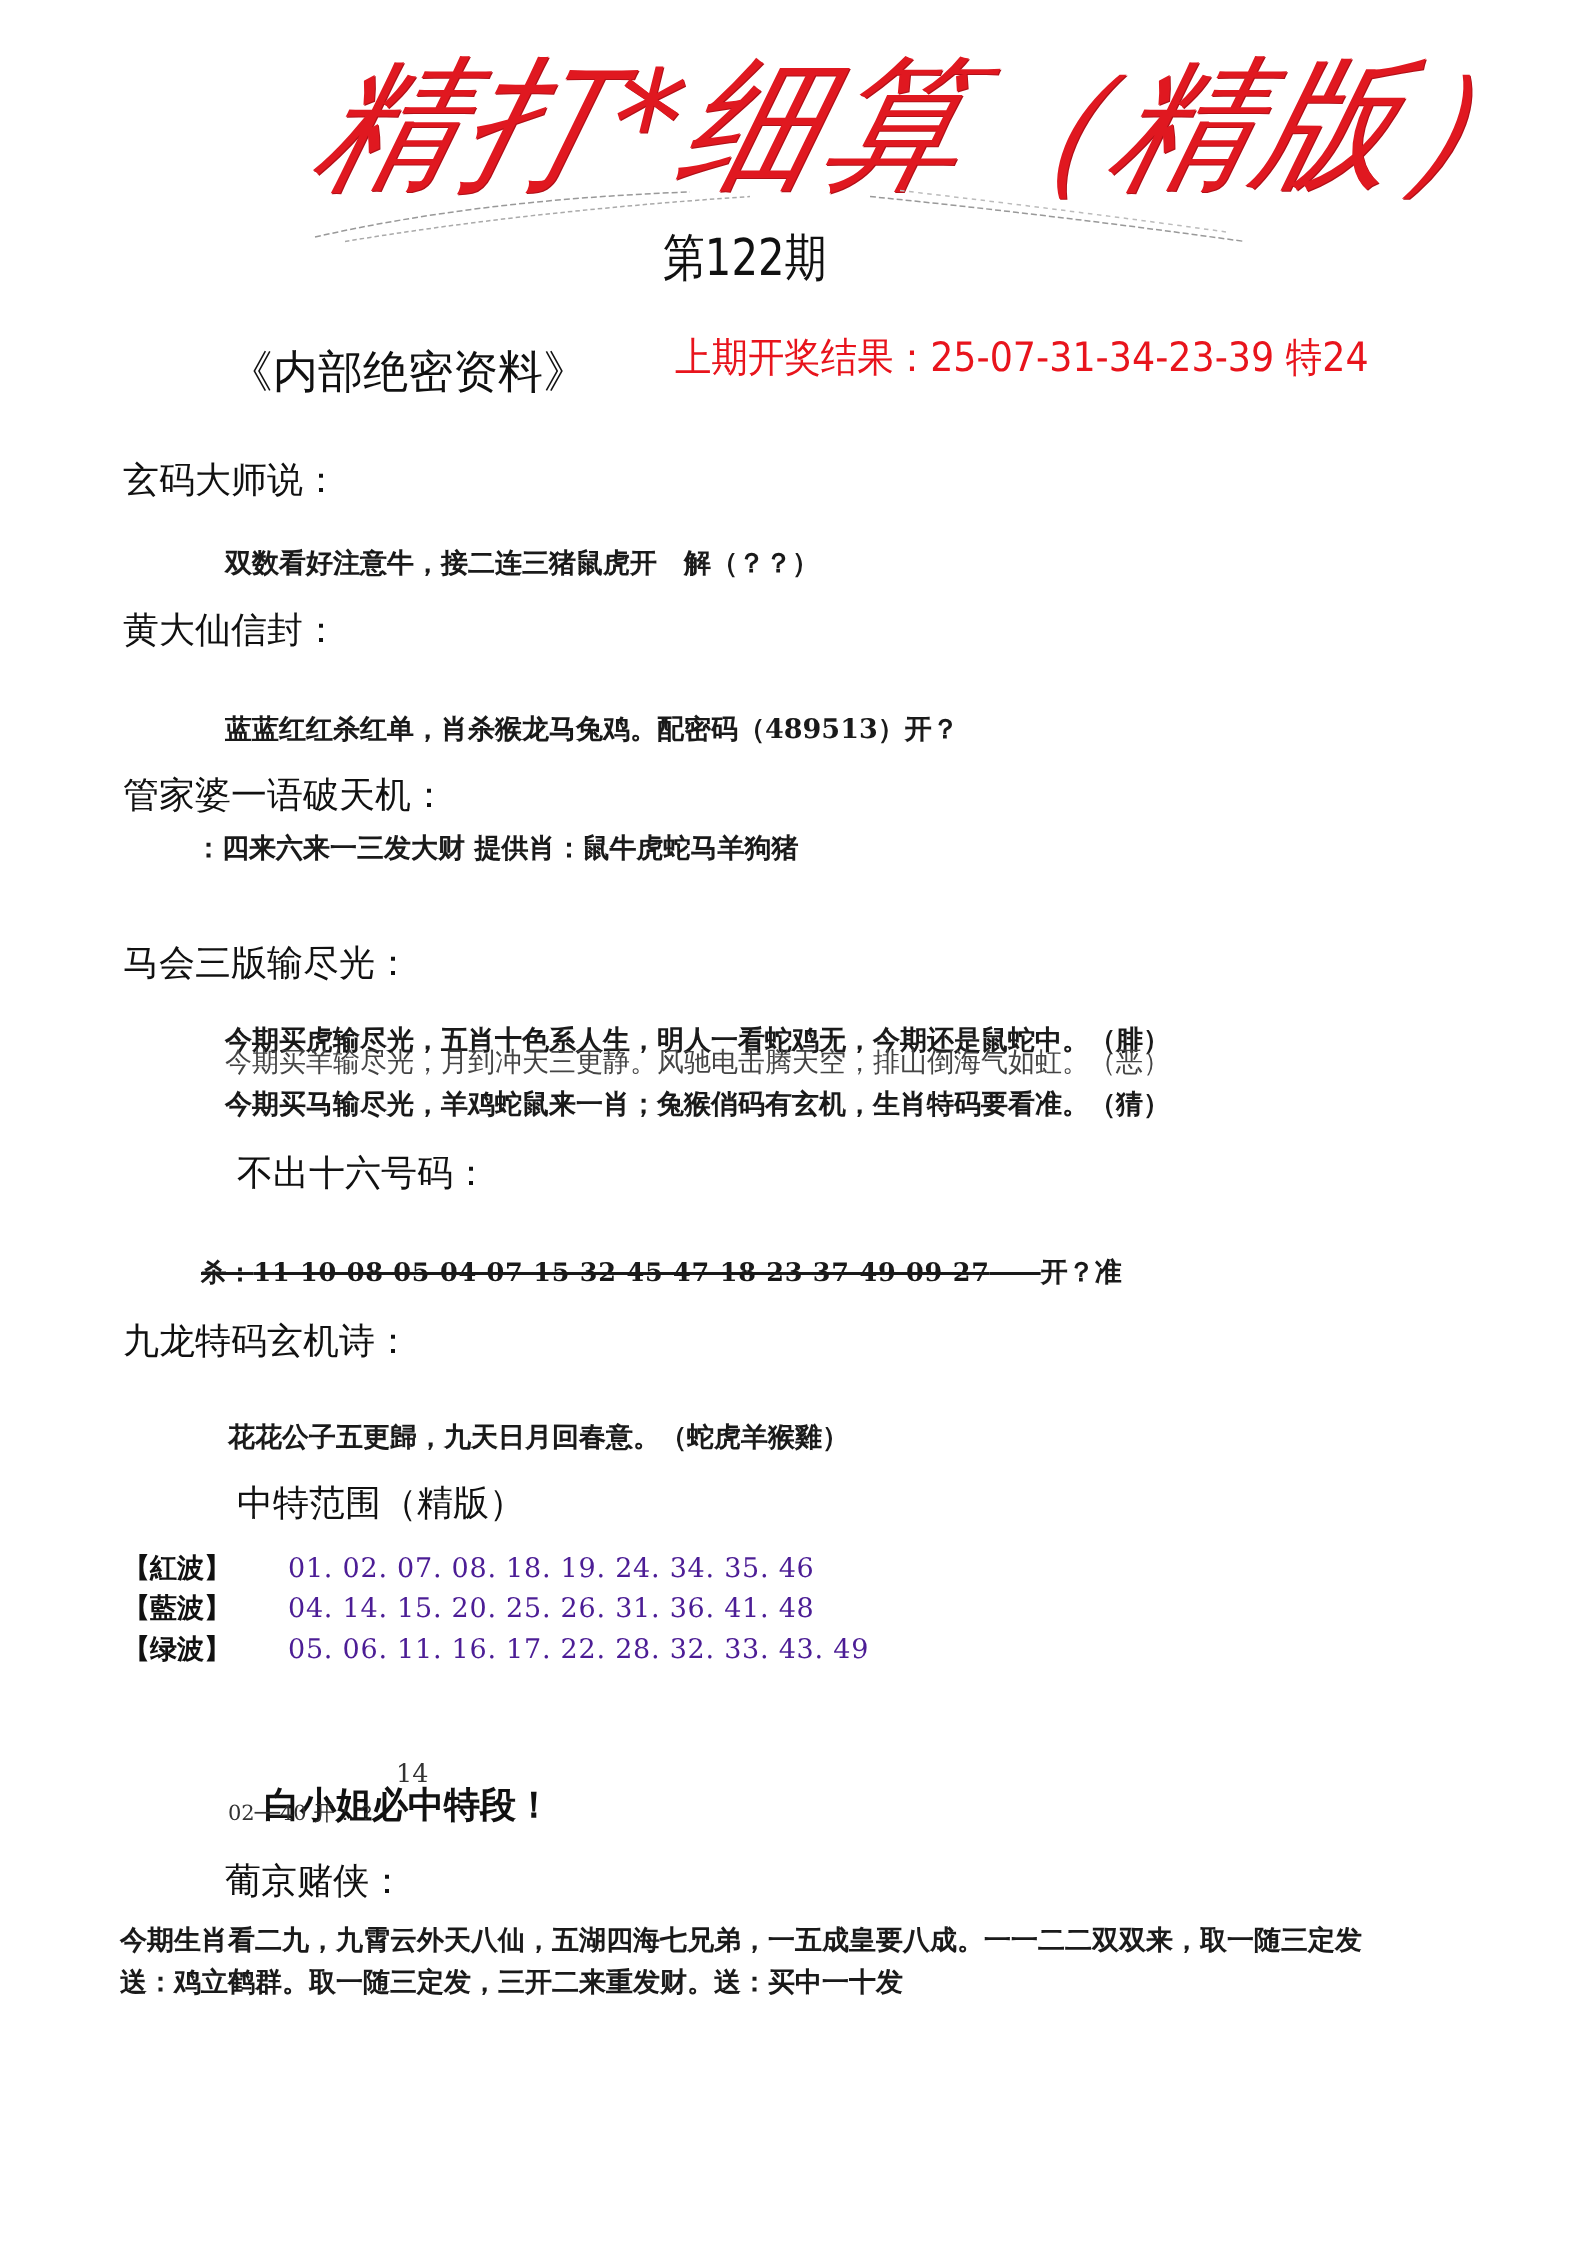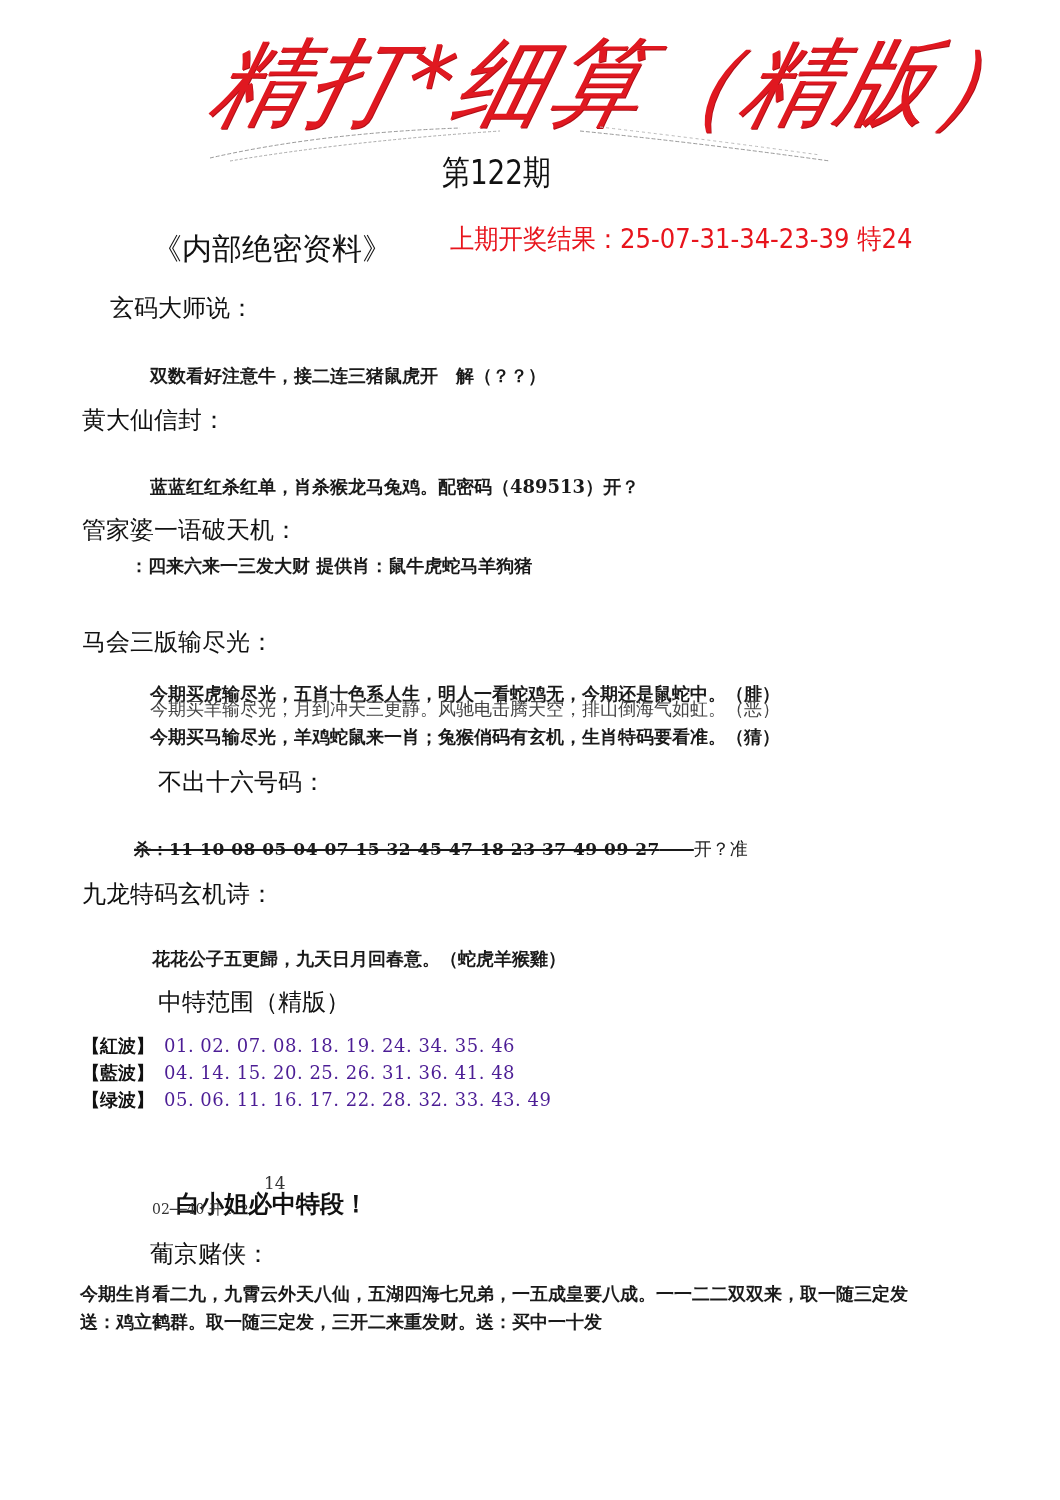--- a/index.html
+++ b/index.html
@@ -80,28 +80,28 @@
     }
     .body-light { font-weight: normal; color: #444; }
 
     .strike-line {
       text-decoration: line-through;
       text-decoration-thickness: 2px;
       font-weight: bold;
       font-size: 17px;
       letter-spacing: 0.5px;
     }
-    .kill-tail { font-weight: normal; }
+    .kill-tail { font-weight: bold; }
 
     .wave-table {
       left: 82px; top: 1032px;
       font-size: 18px;
       line-height: 27px;
     }
-    .wave-row { display: flex; white-space: nowrap; }
+    .wave-row { display: flex; white-space: nowrap; gap: 28px; }
     .wave-label { font-weight: bold; width: 82px; color: #111; }
     .wave-nums { color: #4c1d95; letter-spacing: 0.5px; }
 
     .paragraph {
       left: 80px; top: 1280px;
       width: 880px;
       font-size: 18px;
       line-height: 28px;
       font-weight: bold;
       color: #1a1a1a;
@@ -120,21 +120,21 @@
     <path d="M380 8 Q500 20 630 38" stroke="#999" stroke-width="1" fill="none" stroke-dasharray="4 2"></path>
     <path d="M400 4 Q520 18 620 32" stroke="#bbb" stroke-width="1" fill="none" stroke-dasharray="3 3"></path>
   </svg>
 </div>
 
 <div class="abs issue">第122期</div>
 
 <div class="abs secret-title">《内部绝密资料》</div>
 <div class="abs last-result">上期开奖结果：25-07-31-34-23-39 特24</div>
 
-<div class="abs heading" style="left:82px; top:292px;margin-left:28px;">玄码大师说：</div>
+<div class="abs heading" style="left:82px; top:304px;">玄码大师说：</div>
 <div class="abs body-line" style="left:150px; top:363px;">双数看好注意牛，接二连三猪鼠虎开　解（？？）</div>
 
 <div class="abs heading" style="left:82px; top:404px;">黄大仙信封：</div>
 <div class="abs body-line" style="left:150px; top:474px;">蓝蓝红红杀红单，肖杀猴龙马兔鸡。配密码（489513）开？</div>
 
 <div class="abs heading" style="left:82px; top:514px;">管家婆一语破天机：</div>
 <div class="abs body-line" style="left:130px; top:553px;">：四来六来一三发大财  提供肖：鼠牛虎蛇马羊狗猪</div>
 
 <div class="abs heading" style="left:82px; top:626px;">马会三版输尽光：</div>
 <div class="abs body-line" style="left:150px; top:668px;margin-top:13px;">今期买虎输尽光，五肖十色系人生，明人一看蛇鸡无，今期还是鼠蛇中。（腓）</div>

